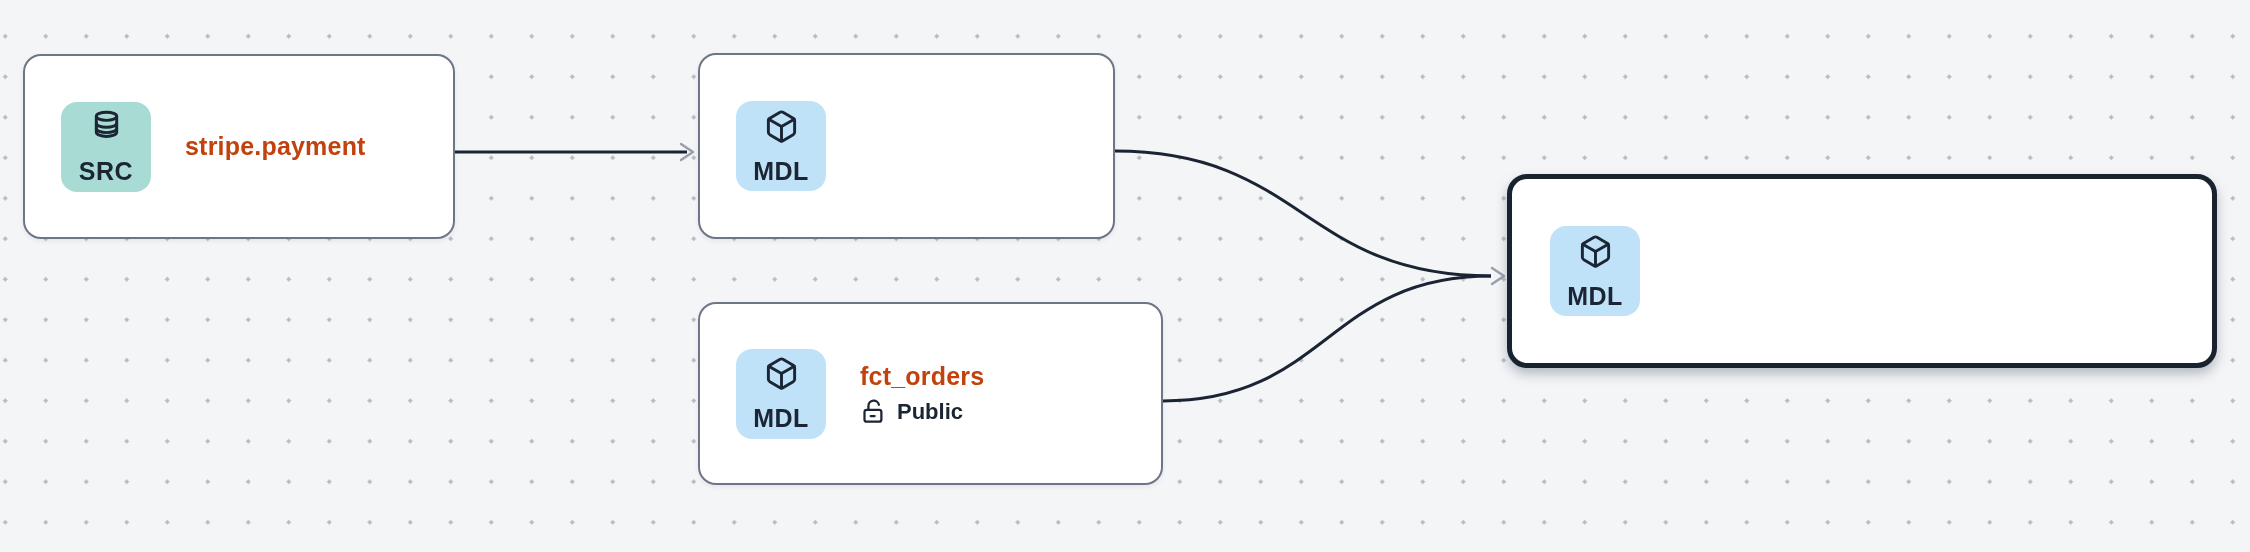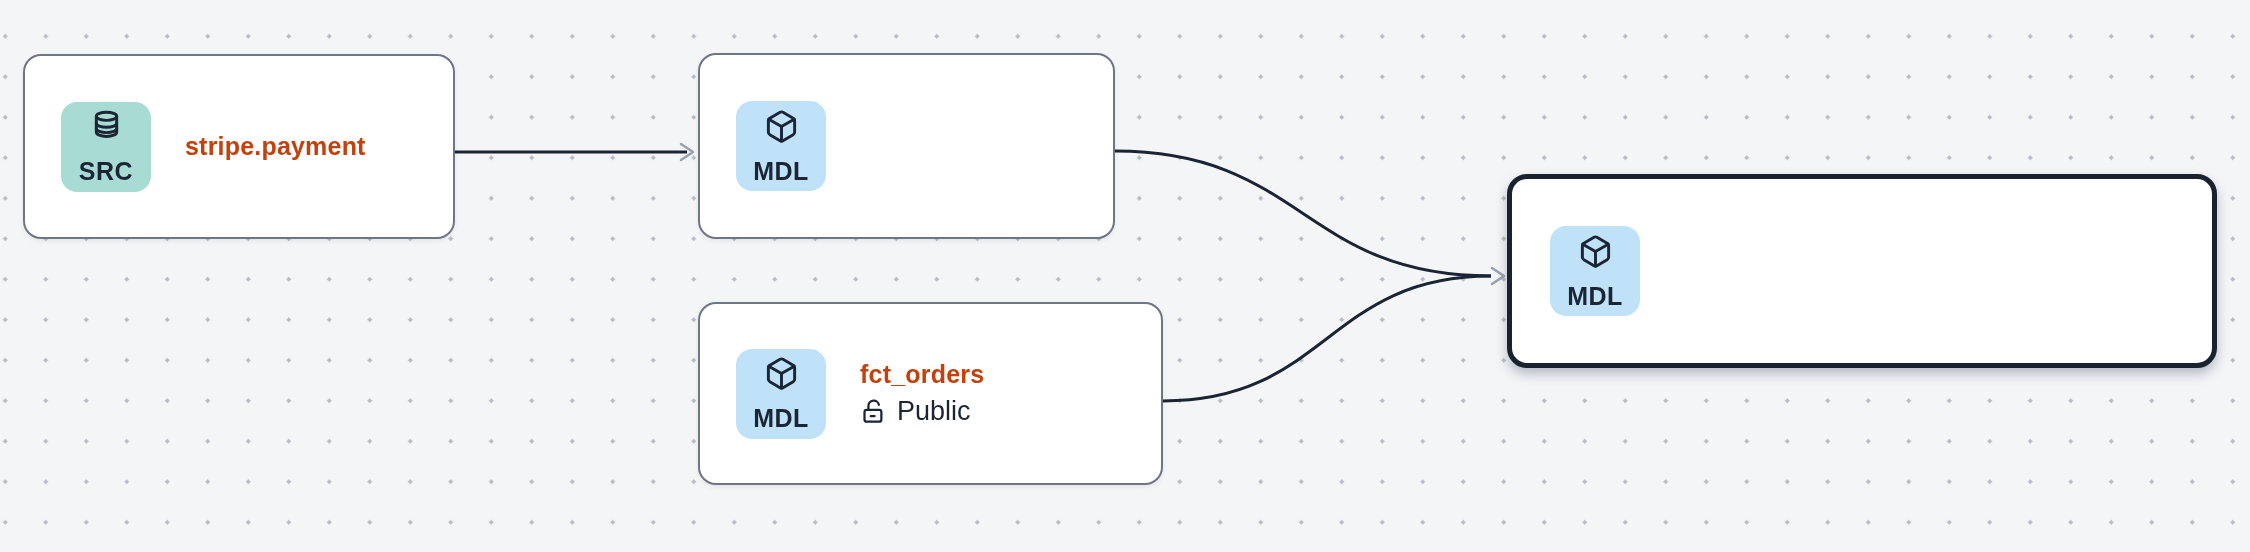--- a/index.html
+++ b/index.html
@@ -43,21 +43,21 @@
   }
   .badge svg{width:35px;height:35px;display:block;}
   .badge-label{font-size:25px;font-weight:600;line-height:1;margin-top:15px;letter-spacing:0.5px;}
   .title{
     font-size:25px;font-weight:600;color:#c2410c;letter-spacing:0.2px;
     white-space:nowrap;
   }
   .text-col{display:flex;flex-direction:column;gap:7px;}
   .meta-row{display:flex;align-items:center;gap:10px;color:#1b2534;}
   .meta-row svg{width:27px;height:27px;display:block;}
-  .meta-label{font-size:27px;font-weight:400;color:#1b2534;}
+  .meta-label{font-size:22px;font-weight:700;color:#1b2534;}
   .icon-stroke{stroke:#1b2534;fill:none;stroke-width:2;stroke-linecap:round;stroke-linejoin:round;}
 </style>
 </head>
 <body>
 
 <div class="stage">
 
   <svg class="edges" viewBox="0 0 2250 552" xmlns="http://www.w3.org/2000/svg">
     <path class="wire" d="M455,152 L687,152"></path>
     <path class="arrow" d="M681,144 L693,152 L681,160"></path>

